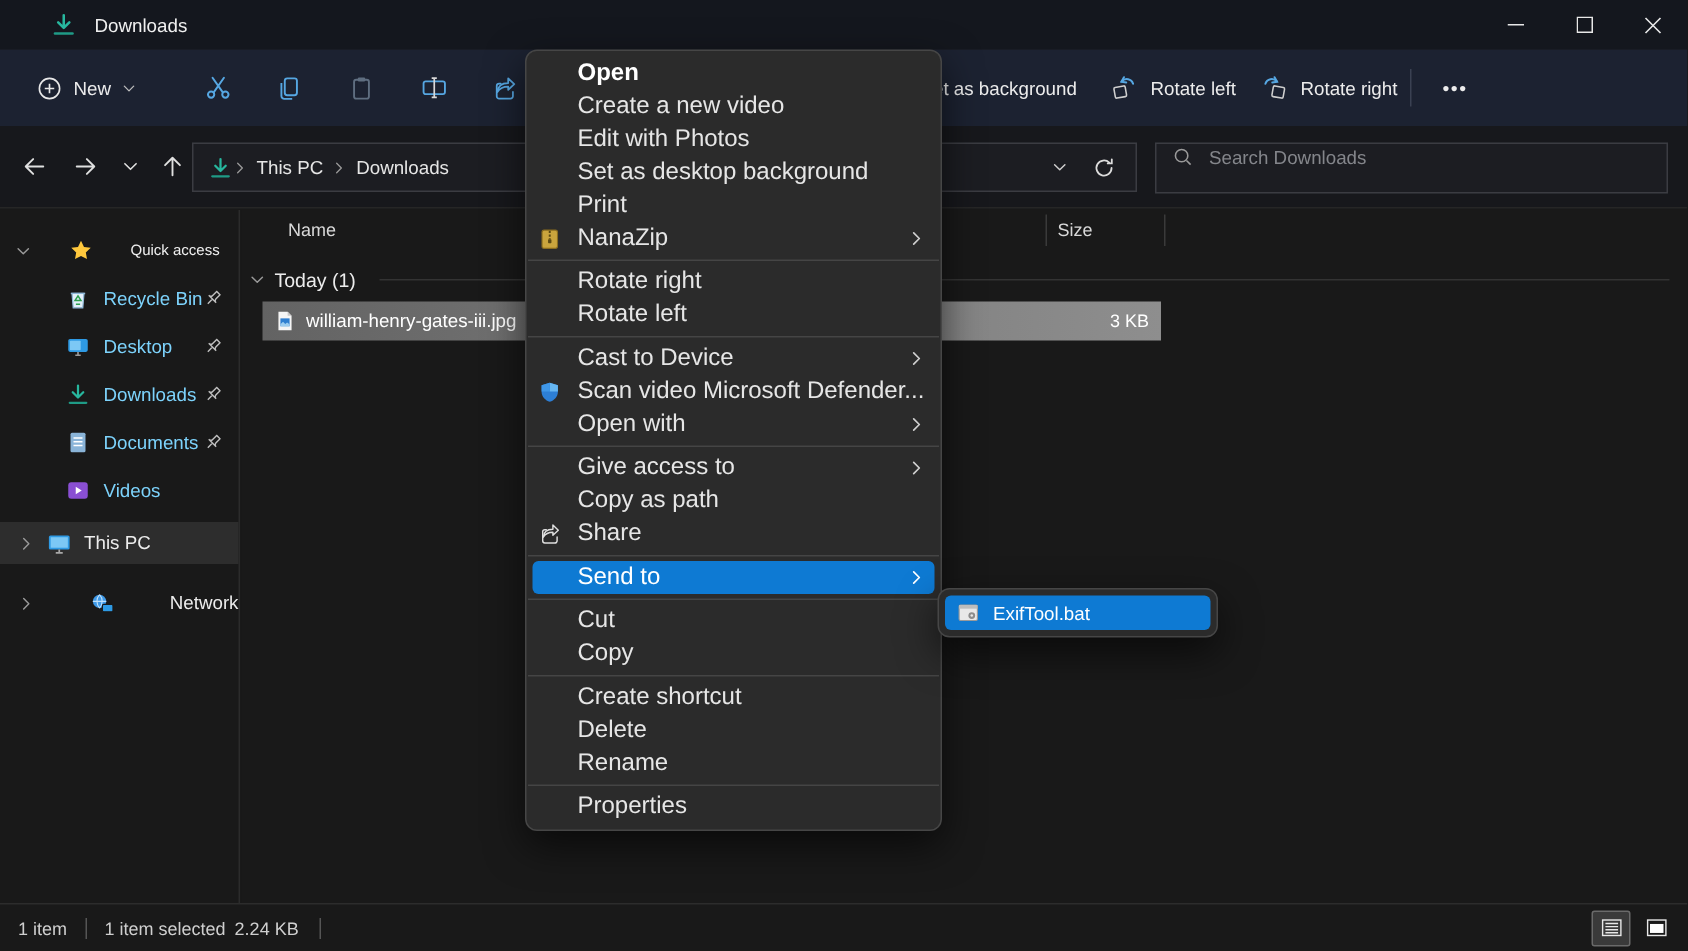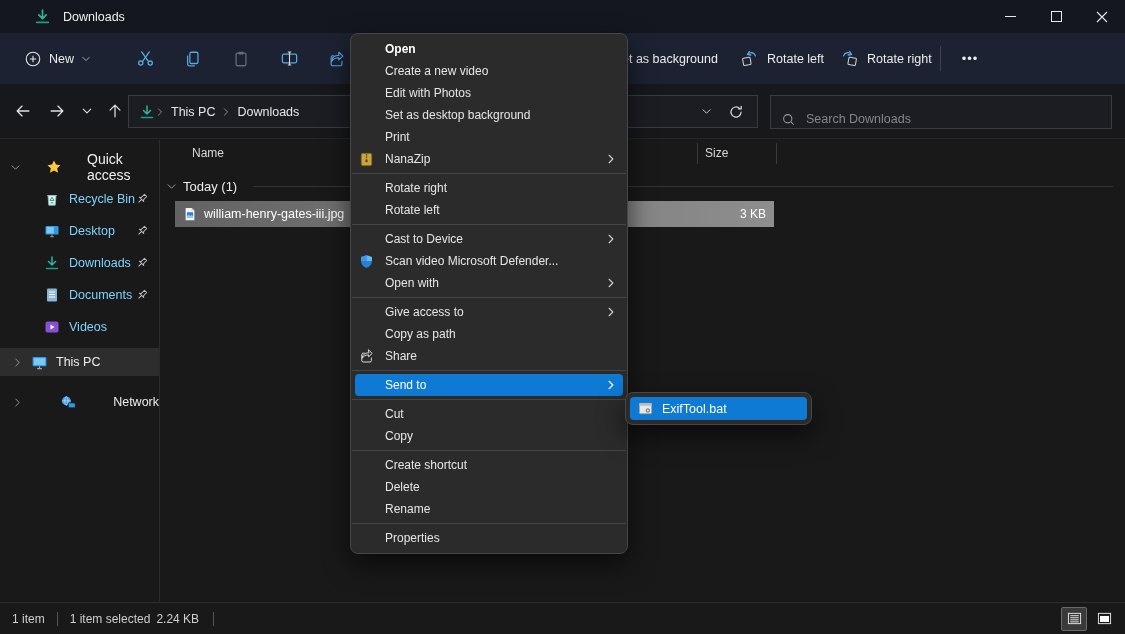--- a/index.html
+++ b/index.html
@@ -37,30 +37,30 @@
     background:#17181c; border-bottom:1px solid #262626; }
   .nav-btn { position:absolute; top:12px; width:30px; height:30px; display:flex; align-items:center;
     justify-content:center; border-radius:4px; }
   .address-box { position:absolute; left:128px; top:11px; width:630px; height:33px;
     background:#1c1d22; border:1px solid #3b3c42; display:flex; align-items:center; padding:0 6px 0 10px; }
   .crumb { font-size:12.5px; color:#e6e6e6; padding:0 6px; }
   .crumb-chev { color:#9a9a9a; }
   .ab-spacer { flex:1; }
   .ab-btn { width:30px; height:28px; display:flex; align-items:center; justify-content:center; }
   .search-box { position:absolute; left:770px; top:11px; width:342px; height:33px;
-    background:#1c1d22; border:1px solid #3b3c42; display:flex; align-items:flex-start; padding:16px 10px; gap:10px; }
+    background:#1c1d22; border:1px solid #3b3c42; display:flex; align-items:flex-end; padding:16px 10px; gap:10px; }
   .search-box input { background:transparent; border:none; outline:none; color:#c8c8c8;
     font-family:"Liberation Sans", sans-serif; font-size:12.5px; width:100%; }
   .search-box input::placeholder { color:#84868b; }
 
   
   .sidebar { position:absolute; top:140px; left:0; width:160px; bottom:32px;
     background:#191919; border-right:1px solid #2b2b2b; }
   .side-head { height:28px; margin-top:13px; display:flex; align-items:center; padding-left:10px; gap:25px;
-    font-size:14px; color:#f0f0f0; }
+    font-size:10px; color:#f0f0f0; }
   .side-row { height:28px; margin-top:4px; display:flex; align-items:center; padding-left:44px; gap:9px;
     font-size:12.5px; color:#7dd3fc; position:relative; }
   .side-row .side-pin { position:absolute; right:10px; top:7px; }
   .side-root { height:28px; display:flex; align-items:center; padding-left:12px; gap:8px;
     font-size:12.5px; color:#ececec; }
   .side-root.selected { background:#2d2d2d; }
   .chev-dim { color:#9a9a9a; }
 
   
   .main { position:absolute; left:161px; top:140px; right:0; bottom:32px; background:#191919; }
@@ -75,21 +75,21 @@
   .file-row { position:absolute; top:61px; left:14px; width:599px; height:26px;
     background:linear-gradient(to right,#636363,#8e8e8e); display:flex; align-items:center; padding:0 8px; }
   .file-name { margin-left:7px; color:#ffffff; font-size:12.5px; }
   .file-size { margin-left:auto; color:#ffffff; font-size:12px; }
 
   
   .context-menu { position:absolute; left:350px; top:33px; width:278px;
     background:#2b2b2b; border:1px solid #464646; border-radius:8px; padding:4px 0;
     box-shadow:0 10px 26px rgba(0,0,0,.6); z-index:10; }
   .menu-item { height:22px; display:flex; align-items:center; padding:0 10px 0 8px;
-    color:#e6e6e6; font-size:12px; }
+    color:#e6e6e6; font-size:16px; }
   .mi-icon { width:26px; display:flex; justify-content:flex-start; }
   .mi-label.bold { font-weight:bold; color:#ffffff; }
   .mi-arrow { margin-left:auto; color:#cfcfcf; display:flex; }
   .menu-item.highlighted { background:#0e7ad3; margin:0 4px; padding:0 6px 0 4px;
     border-radius:4px; color:#ffffff; }
   .menu-item.highlighted .mi-arrow { color:#ffffff; }
   .menu-sep { height:1px; background:#454545; margin:3px 1px; }
 
   
   .submenu { position:absolute; left:625px; top:392px; width:187px;

